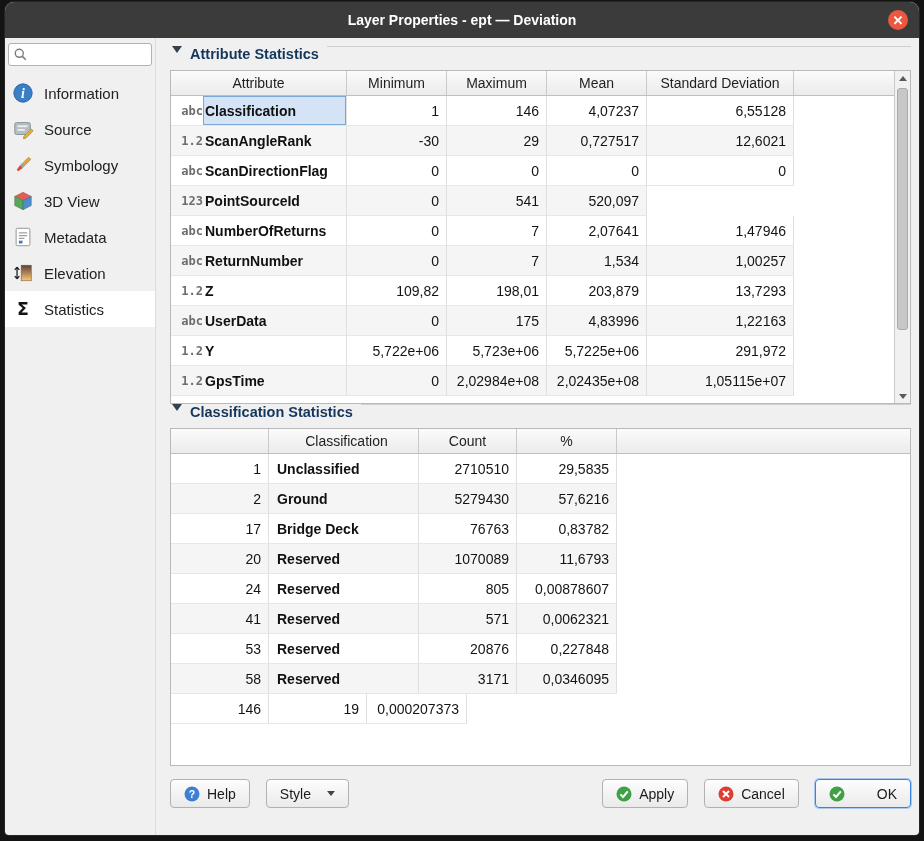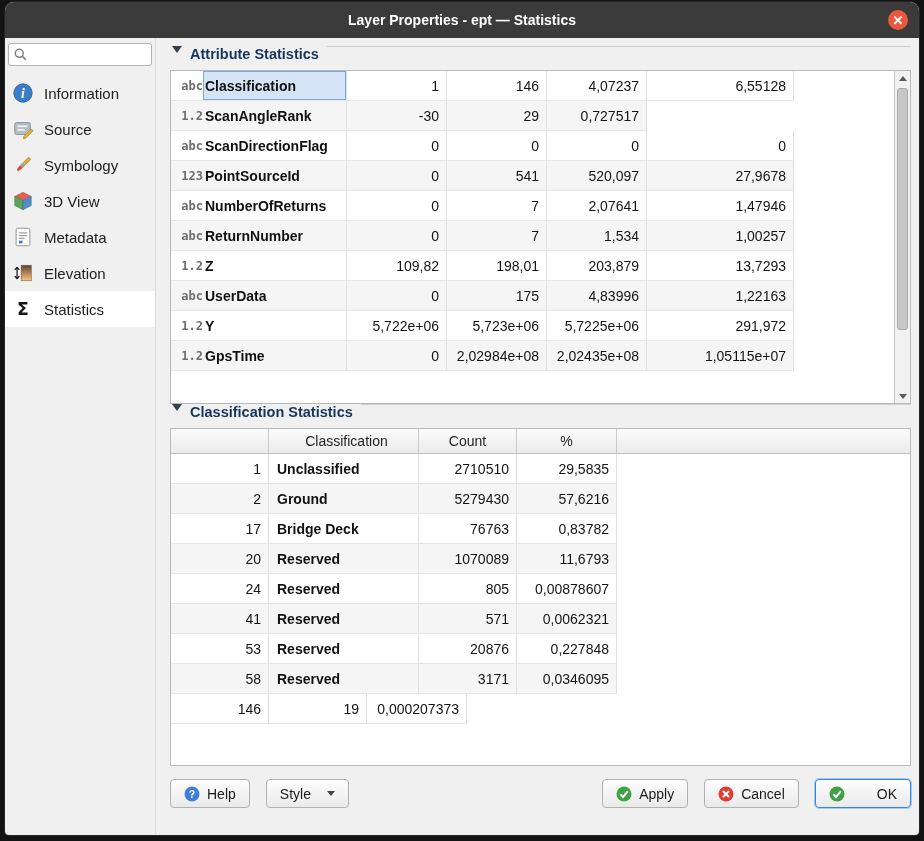--- a/index.html
+++ b/index.html
@@ -87,21 +87,21 @@
   .spacer { flex: 1; }
   .dd-arrow { width: 0; height: 0; border-left: 4px solid transparent; border-right: 4px solid transparent;
               border-top: 5px solid #444; margin-left: 9px; }
 </style>
 </head>
 <body>
 
 <div class="window">
 
   <div class="titlebar">
-    <span class="title">Layer Properties - ept — Statistics</span>
+    <span class="title">Layer Properties - ept — Deviation</span>
     <span class="close-btn">✕</span>
   </div>
 
   <div class="body">
 
     <div class="sidebar">
       <div class="search">
         <svg width="15" height="15" viewBox="0 0 16 16">
           <circle cx="6.7" cy="6.7" r="4.3" fill="none" stroke="#7e7e7e" stroke-width="1.5"></circle>
           <path d="M10 10 L13.6 13.6" stroke="#7e7e7e" stroke-width="1.8"></path>
@@ -195,20 +195,28 @@
 
     <div class="main">
 
       <div class="gb-title">
         <span class="gb-arrow"></span>
         <span class="gb-text">Attribute Statistics</span>
         <span class="gb-line"></span>
       </div>
 
       <div class="table t1">
+        <div class="thead">
+          <div class="th c-attr">Attribute</div>
+          <div class="th c-num">Minimum</div>
+          <div class="th c-num">Maximum</div>
+          <div class="th c-num">Mean</div>
+          <div class="th c-std">Standard Deviation</div>
+          <div class="th c-fill"></div>
+        </div>
         <div class="tbody">
 
           <div class="trow">
             <div class="cell c-attr">
               <span class="ftype">abc</span>
               <span class="namewrap sel">
                   <span class="fname">Classification</span>
                 </span>
             </div>
             <div class="cell c-num num">1</div>
@@ -221,20 +229,21 @@
           <div class="trow">
             <div class="cell c-attr">
               <span class="ftype">1.2</span>
               <span class="namewrap">
                   <span class="fname">ScanAngleRank</span>
                 </span>
             </div>
             <div class="cell c-num num">-30</div>
             <div class="cell c-num num">29</div>
             <div class="cell c-num num">0,727517</div>
+            <div class="cell c-std num">12,6021</div>
             <div class="cell c-fill"></div>
           </div>
 
           <div class="trow">
             <div class="cell c-attr">
               <span class="ftype">abc</span>
               <span class="namewrap">
                   <span class="fname">ScanDirectionFlag</span>
                 </span>
             </div>
@@ -248,21 +257,20 @@
           <div class="trow">
             <div class="cell c-attr">
               <span class="ftype">123</span>
               <span class="namewrap">
                   <span class="fname">PointSourceId</span>
                 </span>
             </div>
             <div class="cell c-num num">0</div>
             <div class="cell c-num num">541</div>
             <div class="cell c-num num">520,097</div>
-            <div class="cell c-std num">27,9678</div>
             <div class="cell c-fill"></div>
           </div>
 
           <div class="trow">
             <div class="cell c-attr">
               <span class="ftype">abc</span>
               <span class="namewrap">
                   <span class="fname">NumberOfReturns</span>
                 </span>
             </div>

